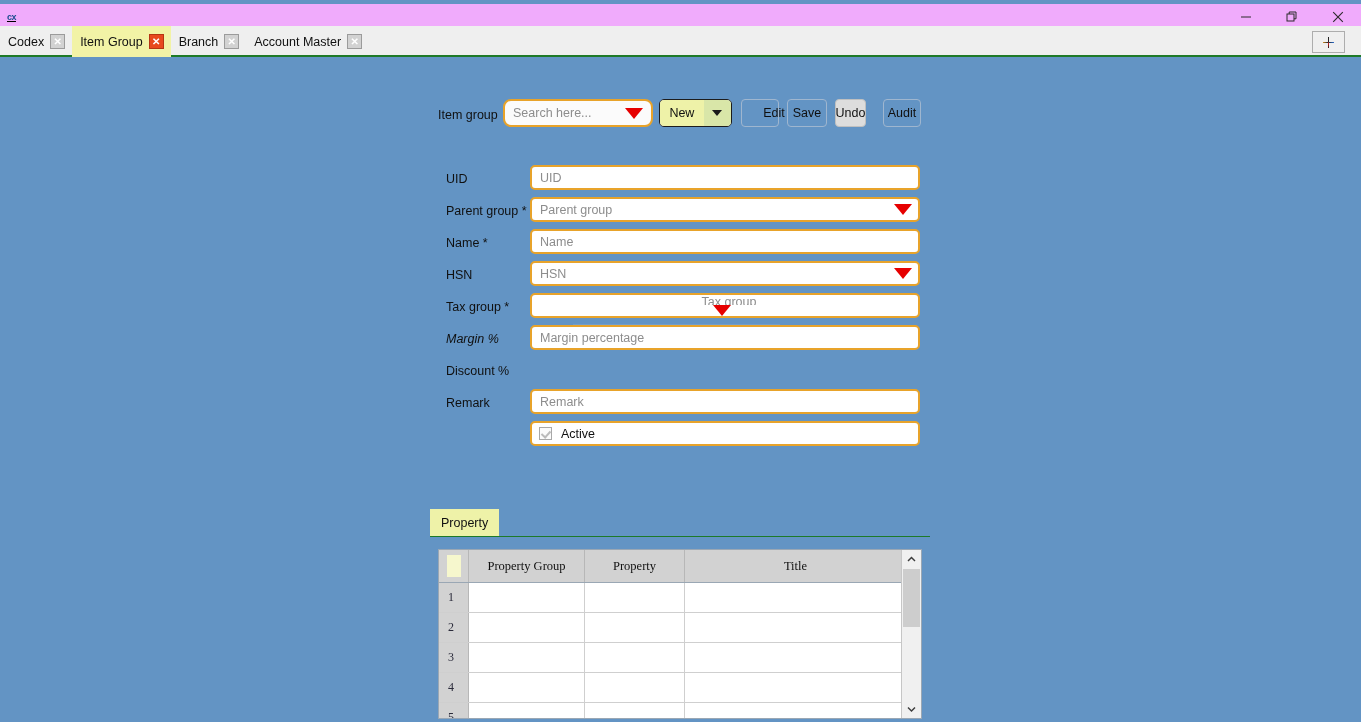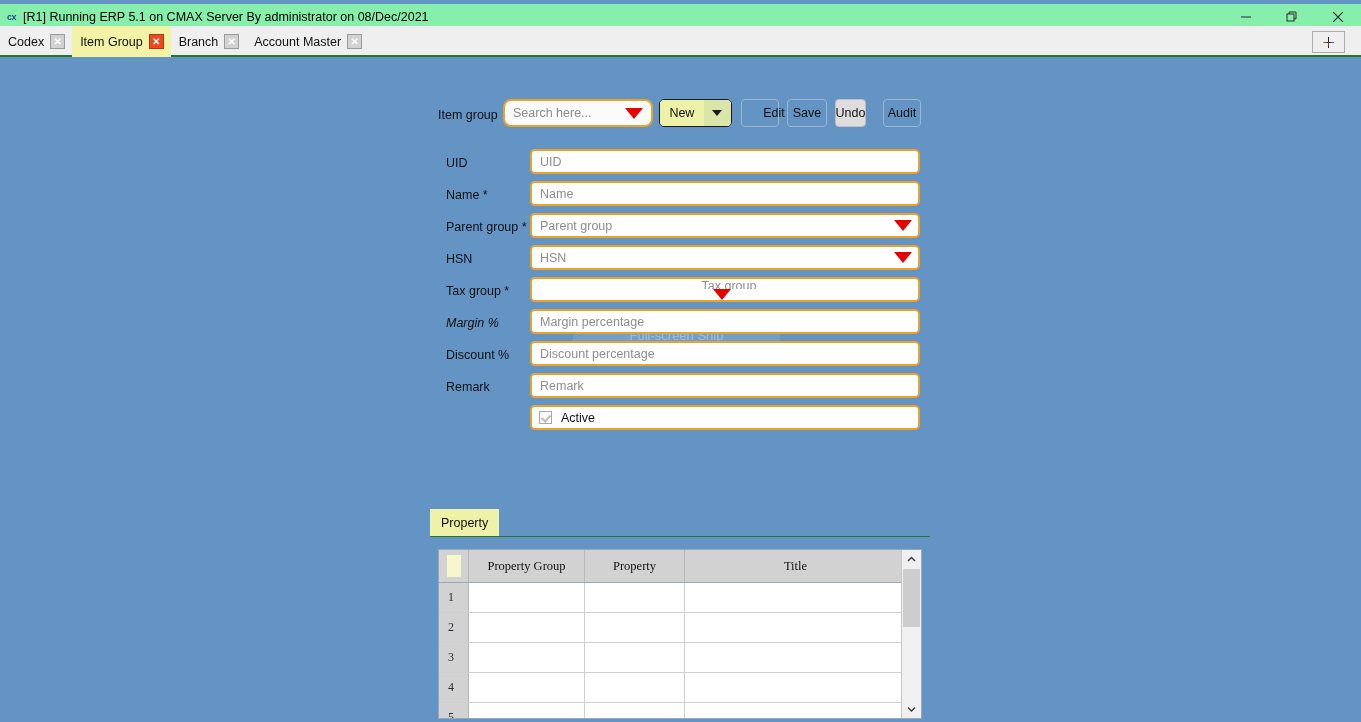--- a/index.html
+++ b/index.html
@@ -18,23 +18,24 @@
     height: 722px;
     background: #6394c4;
   }
 
   
   .titlebar {
     position: absolute;
     left: 0; top: 4px;
     width: 1361px;
     height: 26px;
-    background: #86efac;
-    display: flex;
-    align-items: center;
+    background: #f0abfc;
+    display: flex;
+    align-items: center;
+    text-decoration: underline;
   }
   .title-icon {
     width: 22px;
     height: 16px;
     margin-left: -6px;
     font-size: 9px;
     color: #1a4d8f;
     font-weight: bold;
     display: flex;
     align-items: center;
@@ -262,21 +263,21 @@
     border-left: 5px solid transparent;
     border-right: 5px solid transparent;
     border-top: 6px solid #1a1a1a;
   }
   .btn.edit  { left: 741px; width: 38px; padding-left: 28px; }
   .btn.save  { left: 787px; width: 40px; }
   .btn.undo  { left: 835px; width: 31px; background: #dddddd; border-color: #c0c0c0; }
   .btn.audit { left: 883px; width: 38px; }
 
   
-  .form { position: absolute; left: 0; top: 90px; width: 1361px; }
+  .form { position: absolute; left: 0; top: 106px; width: 1361px; }
   .frow {
     position: relative;
     height: 32px;
     margin-bottom: 0;
   }
   .frow .flbl {
     position: absolute;
     top: 7px;
     font-size: 12.5px;
     color: #101010;
@@ -465,21 +466,20 @@
     background: #cdcdcd;
   }
 </style>
 </head>
 <body>
 
 <div id="app">
 
   <div class="titlebar">
     <div class="title-icon">cx</div>
-    <div class="title-text">[R1] Running ERP 5.1 on CMAX Server By administrator on 08/Dec/2021</div>
     <div class="winctrls">
       <div class="winbtn">
         <svg width="12" height="12" viewBox="0 0 12 12">
           <line x1="1" y1="6" x2="11" y2="6" stroke="#2b2b2b" stroke-width="1"></line>
         </svg>
       </div>
       <div class="winbtn">
         <svg width="12" height="12" viewBox="0 0 12 12">
           <rect x="1" y="3" width="7" height="7" fill="none" stroke="#2b2b2b" stroke-width="1"></rect>
           <polyline points="3.2,3 3.2,1 10,1 10,7.8 8,7.8" fill="none" stroke="#2b2b2b" stroke-width="1"></polyline>
@@ -551,35 +551,35 @@
     <div class="form">
 
       <div class="frow">
         <span class="flbl" style="left:446px;">UID</span>
         <div class="fld" style="left:530px; width:390px;">
           <span class="fph">UID</span>
         </div>
       </div>
 
       <div class="frow">
-        <span class="flbl" style="left:446px;">Name  *</span>
-        <div class="fld" style="left:530px; width:390px;">
-          <span class="fph">Name</span>
-        </div>
-      </div>
-
-      <div class="frow">
         <span class="flbl" style="left:446px;">Parent group *</span>
         <div class="fld" style="left:530px; width:390px;">
           <span class="fph">Parent group</span>
           <span class="caret-red"></span>
         </div>
       </div>
 
       <div class="frow">
+        <span class="flbl" style="left:446px;">Name  *</span>
+        <div class="fld" style="left:530px; width:390px;">
+          <span class="fph">Name</span>
+        </div>
+      </div>
+
+      <div class="frow">
         <span class="flbl" style="left:446px;">HSN</span>
         <div class="fld" style="left:530px; width:390px;">
           <span class="fph">HSN</span>
           <span class="caret-red"></span>
         </div>
       </div>
 
       <div class="frow">
         <span class="flbl" style="left:446px;">Tax group *</span>
         <div class="fld" style="left:530px; width:390px;flex-direction:column;">
@@ -590,23 +590,20 @@
 
       <div class="frow">
         <span class="flbl" style="left:446px;font-style:italic;">Margin %</span>
         <div class="fld" style="left:530px; width:390px;">
           <span class="fph">Margin percentage</span>
         </div>
       </div>
 
       <div class="frow">
         <span class="flbl" style="left:446px;">Discount %</span>
-        <div class="fld" style="left:530px; width:390px;">
-          <span class="fph">Discount percentage</span>
-        </div>
       </div>
 
       <div class="frow">
         <span class="flbl" style="left:446px;">Remark</span>
         <div class="fld" style="left:530px; width:390px;">
           <span class="fph">Remark</span>
         </div>
       </div>
 
       <div class="frow">

